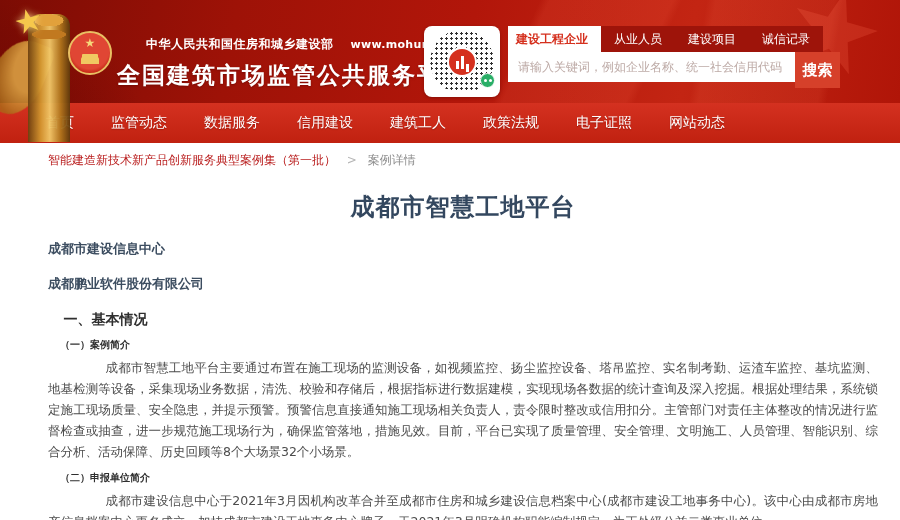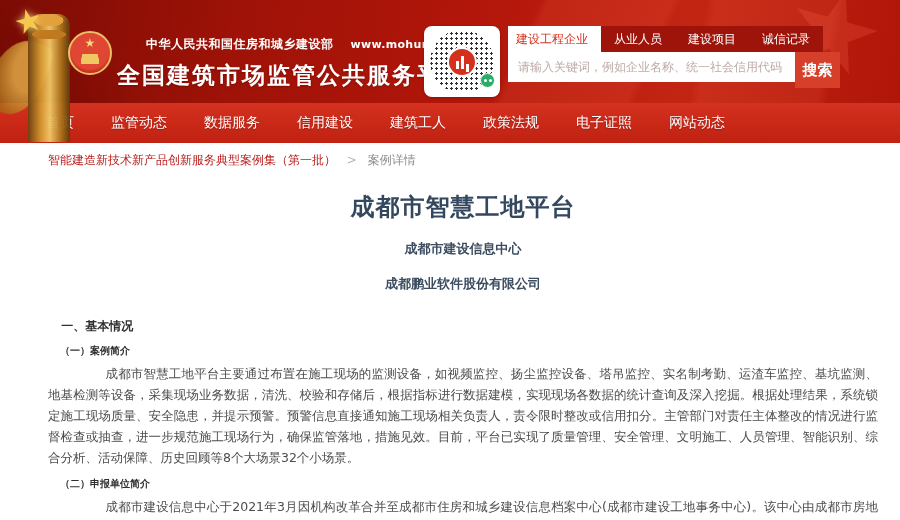--- a/index.html
+++ b/index.html
@@ -64,21 +64,21 @@
   .qr-wechat { position:absolute; right:5px; bottom:9px; width:15px; height:15px; border-radius:50%;
     background:#2aae67; border:1px solid #fff; }
   .qr-wechat::before { content:""; position:absolute; left:3px; top:5px; width:3px; height:3px;
     border-radius:50%; background:#fff; box-shadow:5px 0 0 0 #fff; }
 
   
   .search-area { position:absolute; left:508px; top:26px; z-index:4; }
   .tabs { display:flex; }
   .tab { height:26px; line-height:26px; padding:0 13px; font-size:12px; color:#fff;
     background:#9e140a; cursor:pointer; white-space:nowrap; }
-  .tab.active { background:#fff; color:#d5301e; font-weight:normal;padding-left:8px; }
+  .tab.active { background:#fff; color:#d5301e; font-weight:bold;padding-left:8px; }
   .search-row { display:flex; margin-top:0;justify-content:center; }
   .search-input { width:287px; height:30px; border:none; outline:none; background:#fff;
     font-size:12px; padding:0 10px; color:#333; font-family:inherit; }
   .search-input::placeholder { color:#bdaaa6; }
   .search-btn { width:45px; height:36px; border:none; background:#d6402a; color:#fff;
     font-size:15px; font-weight:bold; cursor:pointer; font-family:inherit; }
 
   
   .navbar { position:relative; height:40px; display:flex; align-items:center; gap:37px;
     padding-left:46px; background:linear-gradient(#d43120,#c02110); z-index:1; }
@@ -87,22 +87,22 @@
 
   
   .breadcrumb { padding:9px 0 6px 48px; font-size:12px; color:#8c8c8c; }
   .breadcrumb a { color:#b91c1c; text-decoration:none; cursor:pointer; }
   .breadcrumb .sep { color:#b5b5b5; margin:0 7px; }
 
   
   .article { padding:0 22px 0 48px; }
   .article-title { text-align:center; font-size:24px; font-weight:bold; color:#33475f;
     letter-spacing:1px; margin-top:16px; }
-  .article-org { text-align:center; font-size:13px; font-weight:bold; color:#3c4d60; margin-top:17px; }
-  .section-h { font-size:12px; font-weight:bold; color:#2f2f2f; text-indent:1.1em; margin-top:25px; }
+  .article-org { font-size:13px; font-weight:bold; color:#3c4d60; margin-top:17px; }
+  .section-h { font-size:14px; font-weight:bold; color:#2f2f2f; text-indent:1.1em; margin-top:18px; }
   .sub-h { font-size:10px; font-weight:bold; color:#2f2f2f; text-indent:1.2em; margin-top:9px; }
   .para { font-size:12.5px; color:#4c4c4c; line-height:21px; text-indent:4.6em;
     text-align:justify; margin-top:5px; }
 </style>
 </head>
 <body>
 
 <div class="top-header">
   <div class="banner">
     <div class="banner-sweep"></div>

